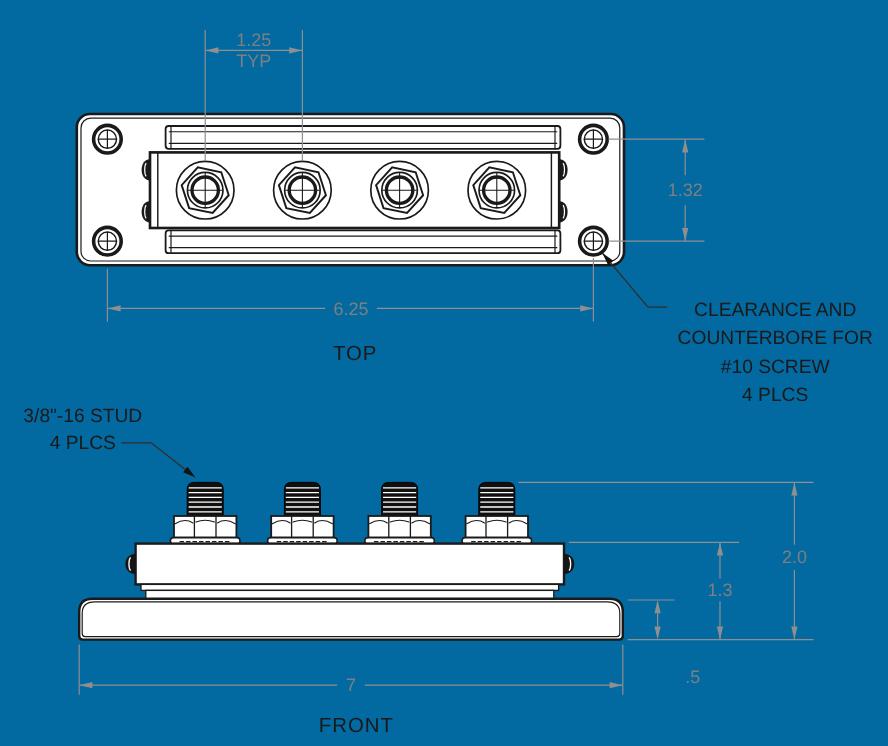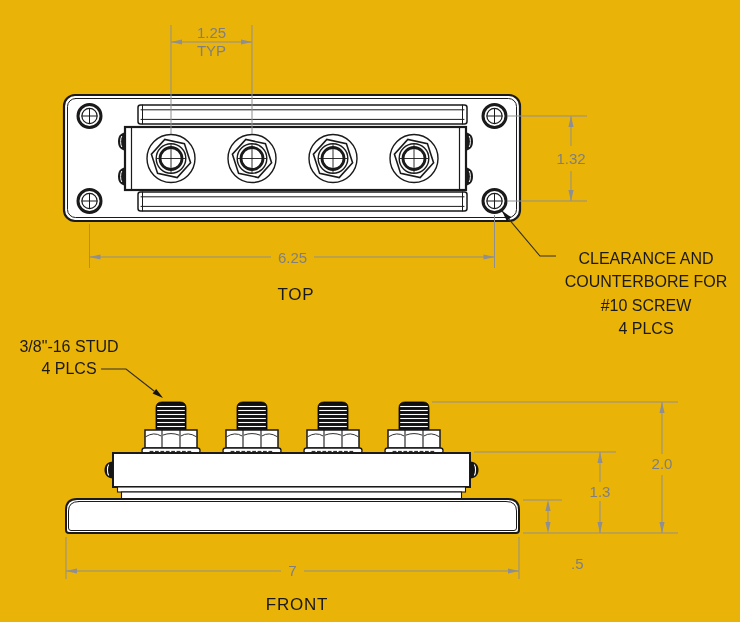--- a/index.html
+++ b/index.html
@@ -1,16 +1,16 @@
 <!DOCTYPE html>
 <html><head>
 <meta charset="utf-8">
 <style>
   html,body{margin:0;padding:0;background:#ffffff;}
-  .canvas{position:relative;width:740px;height:622px;background:#eab308;overflow:hidden;}
+  .canvas{position:relative;width:740px;height:622px;background:#0369a1;overflow:hidden;}
   svg{display:block;}
   
   .o{stroke:#1a1a1a;fill:none;stroke-linecap:round;stroke-linejoin:round;}
   .w{fill:#ffffff;stroke:#1a1a1a;}
   .thick{stroke-width:2.2;}
   .med{stroke-width:1.5;}
   .thin{stroke-width:1;}
   
   .dim line,.dim path{stroke:#8f8f8f;stroke-width:1;fill:none;}
   .dim polygon{fill:#8f8f8f;stroke:none;}

